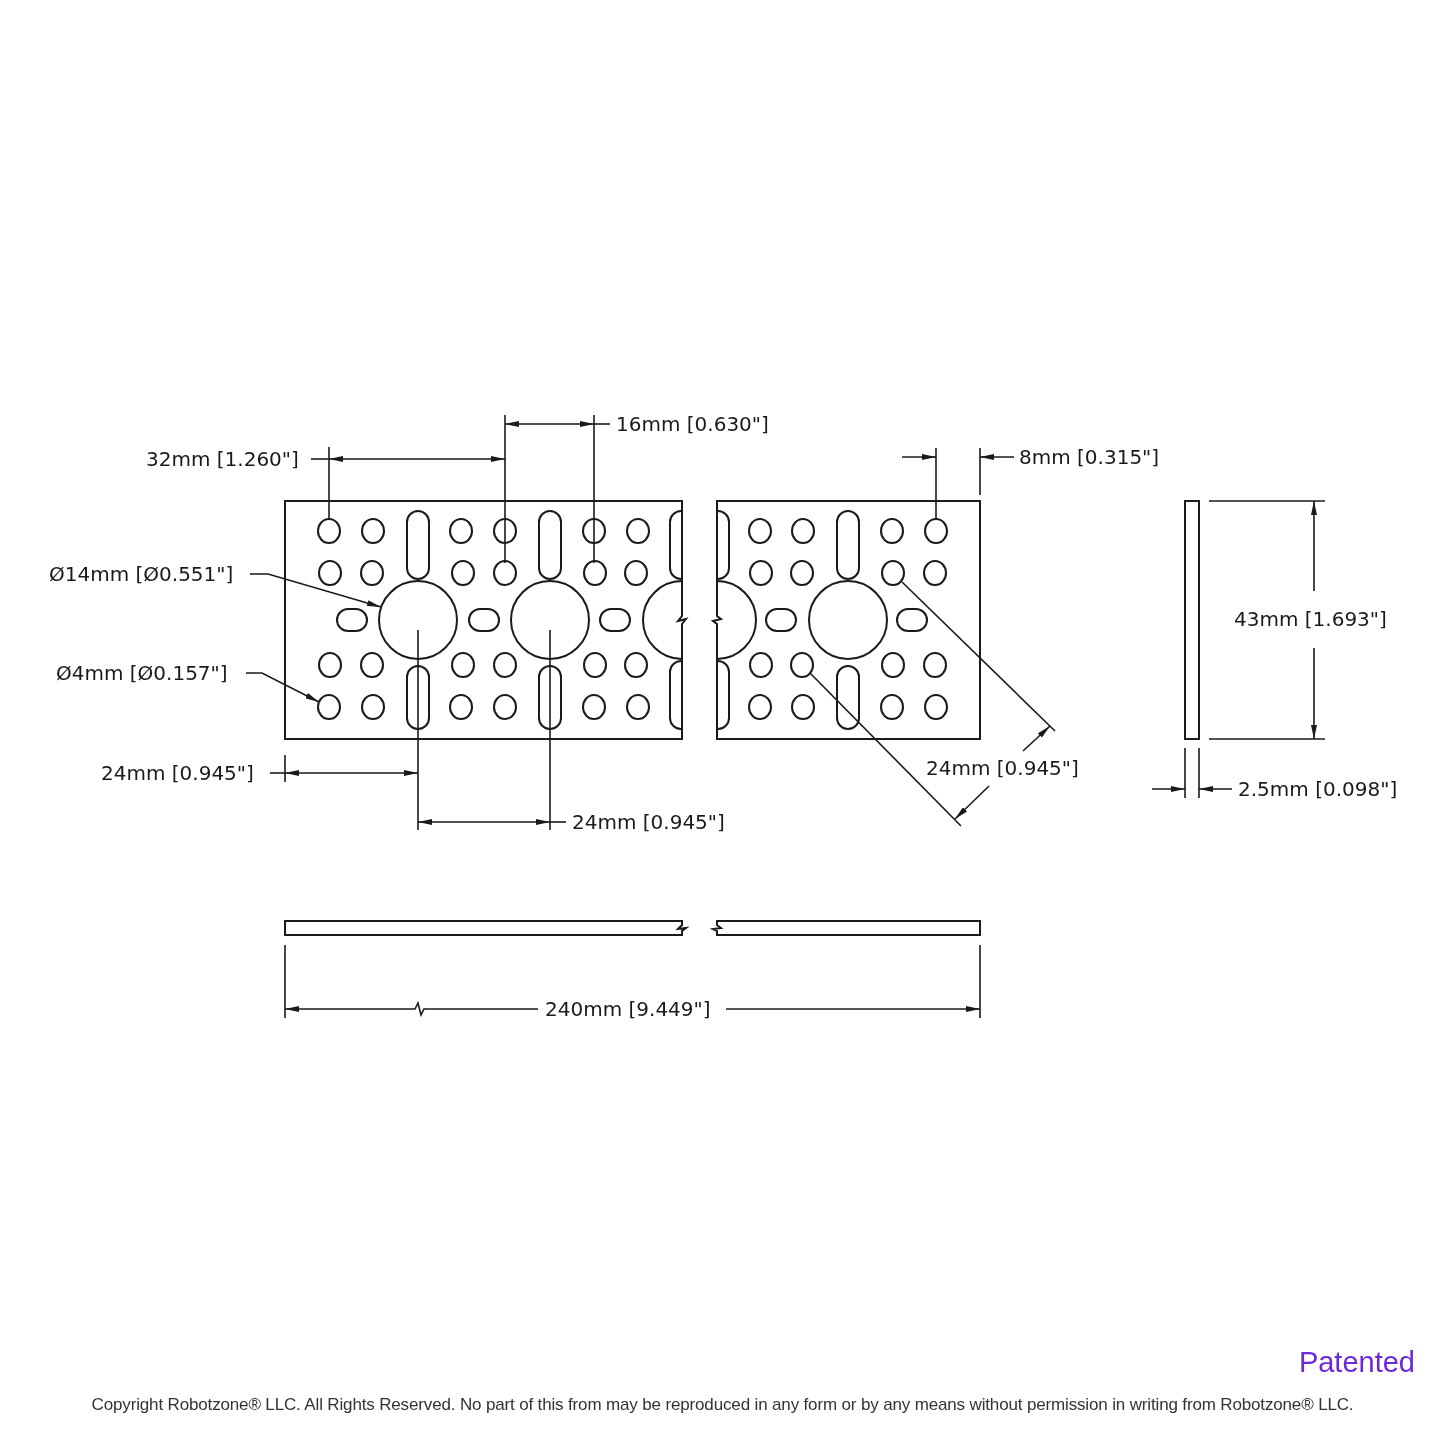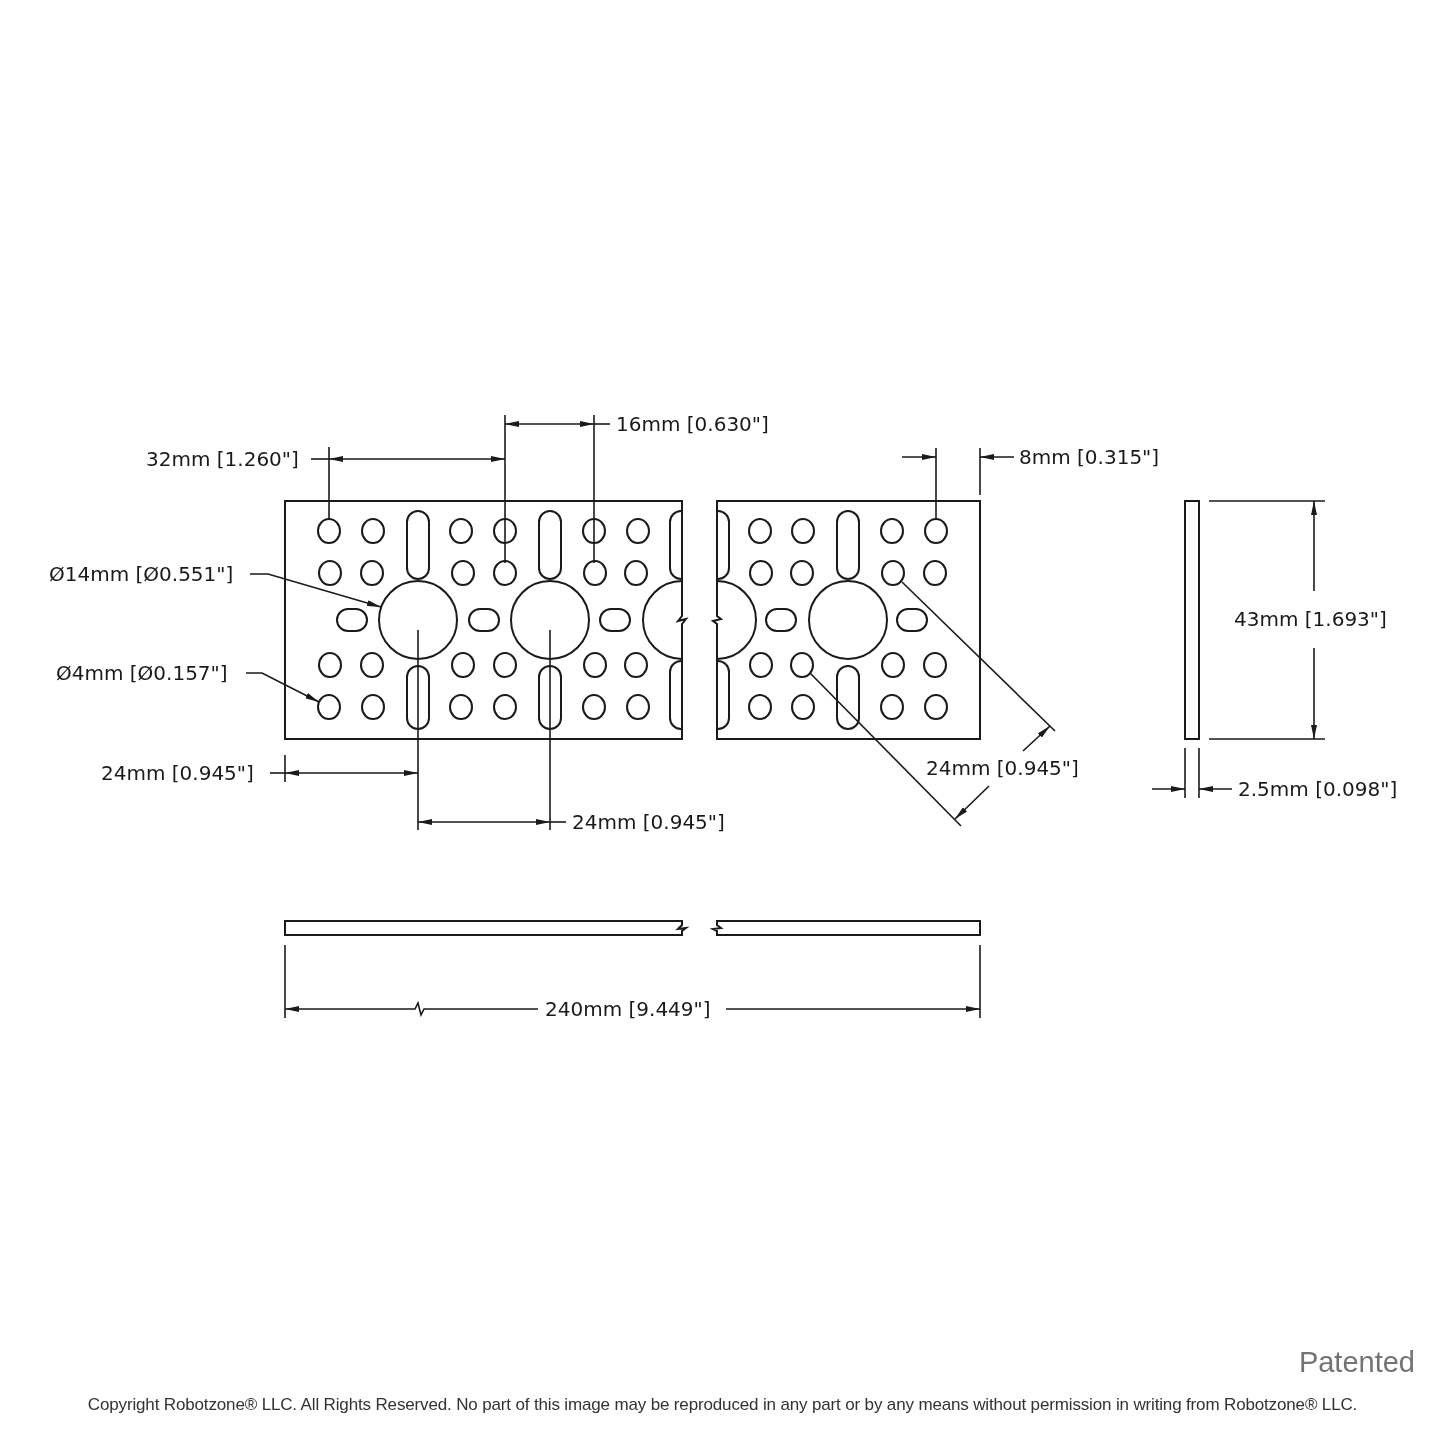--- a/index.html
+++ b/index.html
@@ -1,21 +1,21 @@
 <!DOCTYPE html>
 <html><head>
 <meta charset="utf-8">
 <style>
   html, body { margin: 0; padding: 0; background: #ffffff; }
   body { width: 1445px; height: 1445px; position: relative; overflow: hidden; }
   #drawing { position: absolute; left: 0; top: 0; width: 1445px; height: 1445px; }
   .label { font-family: "DejaVu Sans", sans-serif; font-size: 20px; fill: #1a1a1a; }
   .patented {
     position: absolute; right: 30px; top: 1346px;
-    font-family: "Liberation Sans", sans-serif; font-size: 29px; color: #737373;
+    font-family: "Liberation Sans", sans-serif; font-size: 29px; color: #6d28d9;
   }
   .copyright {
     position: absolute; left: 30px; right: 30px; top: 1395px; text-align: center;
     font-family: "Liberation Sans", sans-serif; font-size: 17px; color: #333333;
     letter-spacing: -0.15px; white-space: nowrap;
   }
 </style>
 </head>
 <body>
 
@@ -157,13 +157,13 @@
   <text class="label" x="56" y="680">Ø4mm [Ø0.157"]</text>
   <text class="label" x="101" y="780">24mm [0.945"]</text>
   <text class="label" x="572" y="829">24mm [0.945"]</text>
   <text class="label" x="926" y="775">24mm [0.945"]</text>
   <text class="label" x="1234" y="626">43mm [1.693"]</text>
   <text class="label" x="1238" y="796">2.5mm [0.098"]</text>
   <text class="label" x="545" y="1016">240mm [9.449"]</text>
 </svg>
 
 <div class="patented">Patented</div>
-<div class="copyright">Copyright Robotzone® LLC.  All Rights Reserved. No part of this image may be reproduced in any part or by any means without permission in writing from Robotzone® LLC.</div>
+<div class="copyright">Copyright Robotzone® LLC.  All Rights Reserved. No part of this from may be reproduced in any form or by any means without permission in writing from Robotzone® LLC.</div>
 
 </body></html>

